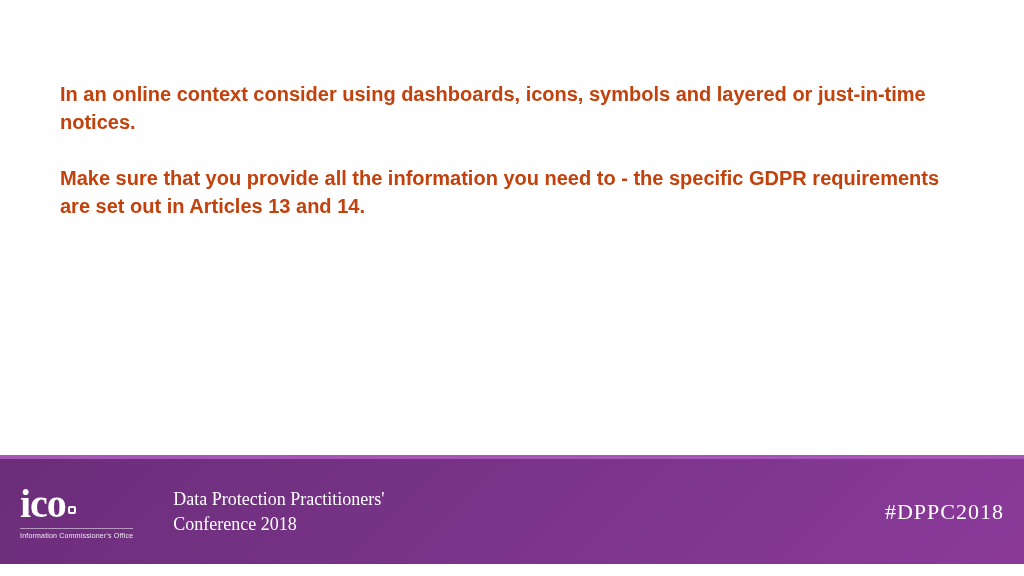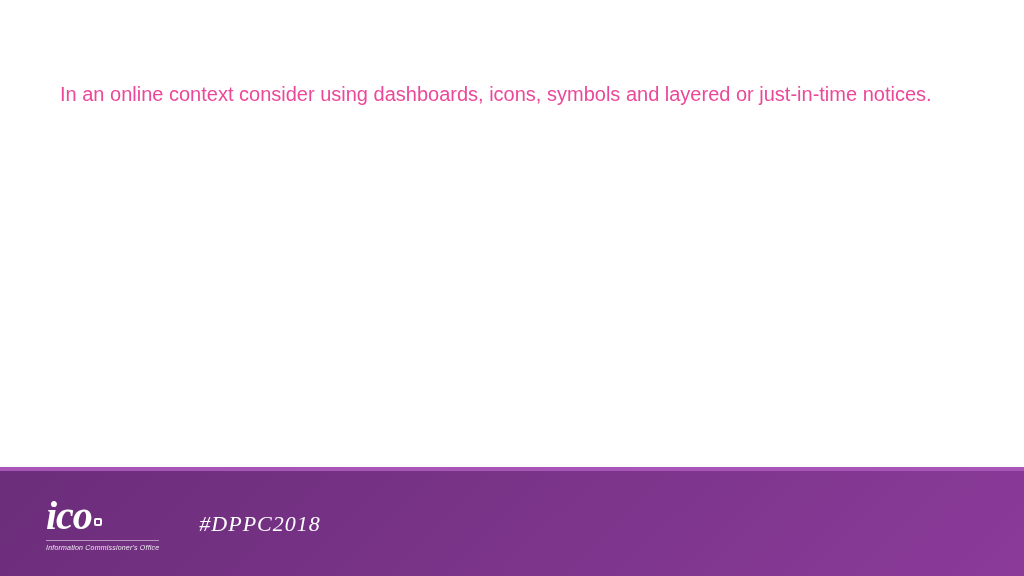--- a/index.html
+++ b/index.html
@@ -10,39 +10,39 @@
     body {
       width: 1024px;
       height: 576px;
       background: #ffffff;
       font-family: Verdana, Geneva, sans-serif;
       position: relative;
       overflow: hidden;
     }
     .content {
       padding: 80px 60px 0 60px;
-      color: #ec4899;
+      color: #c2410c;
       font-size: 20px;
       line-height: 1.4;
+      font-weight: bold;
     }
     .content p {
       margin-bottom: 28px;
     }
     .footer {
       position: absolute;
-      bottom: 0;
+      bottom: 12px;
       left: 0;
       right: 0;
       height: 105px;
       background: linear-gradient(135deg, #6b2d7a 0%, #7a3489 50%, #8b3a9a 100%);
       display: flex;
       align-items: center;
-      padding: 0 46px;
+      padding: 0 20px;
       color: #ffffff;
-      font-style: italic;
     }
     .footer-accent {
       position: absolute;
       top: -4px;
       left: 0;
       right: 0;
       height: 4px;
       background: #a855b8;
     }
     .logo-block {
@@ -90,25 +90,30 @@
       font-family: Georgia, 'Times New Roman', serif;
       font-size: 22px;
       letter-spacing: 1px;
     }
   </style>
 </head>
 <body>
 
 <div class="content">
   <p>In an online context consider using dashboards, icons, symbols and layered or just-in-time notices.</p>
+  <p>Make sure that you provide all the information you need to - the specific GDPR requirements are set out in Articles 13 and 14.</p>
 </div>
 
 <div class="footer">
   <div class="footer-accent"></div>
   <div class="logo-block">
     <div class="logo-text">
       <span>ico</span><span class="logo-dot"></span>
     </div>
     <div class="logo-underline"></div>
     <div class="logo-subtext">Information Commissioner's Office</div>
   </div>
+  <div class="conference-title">
+    <span>Data Protection Practitioners'</span><br>
+    <span>Conference 2018</span>
+  </div>
   <div class="hashtag">#DPPC2018</div>
 </div>
 
 </body></html>

